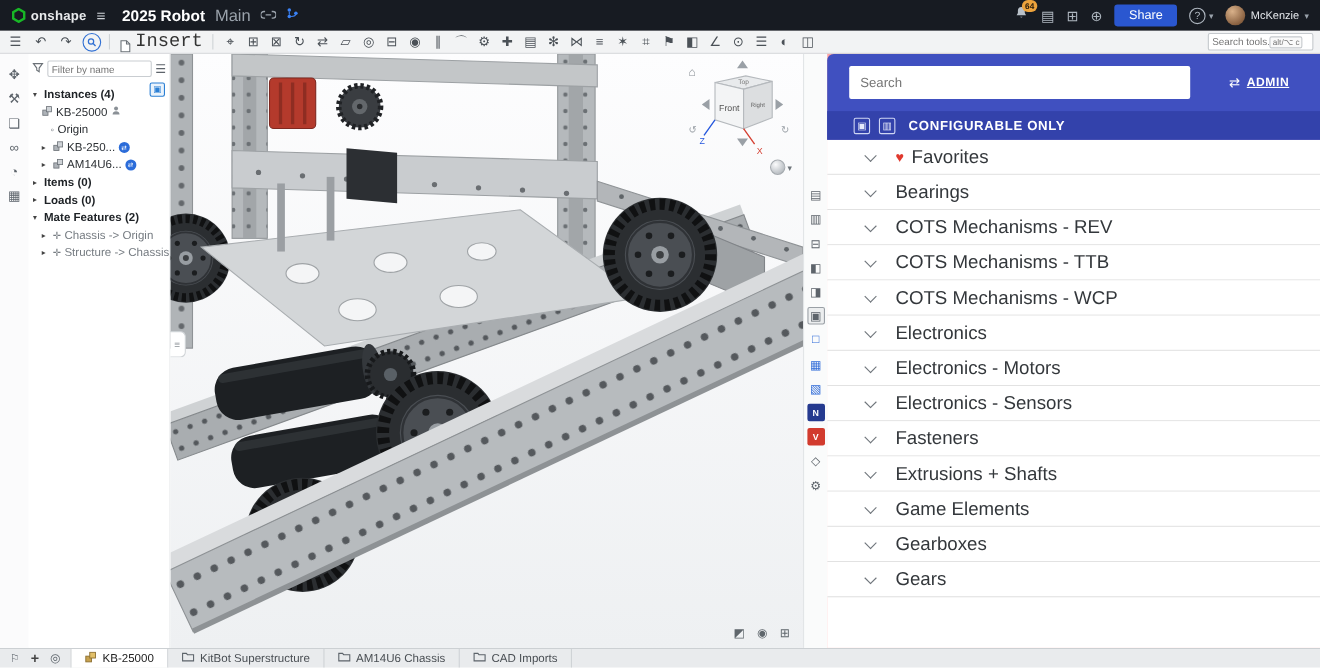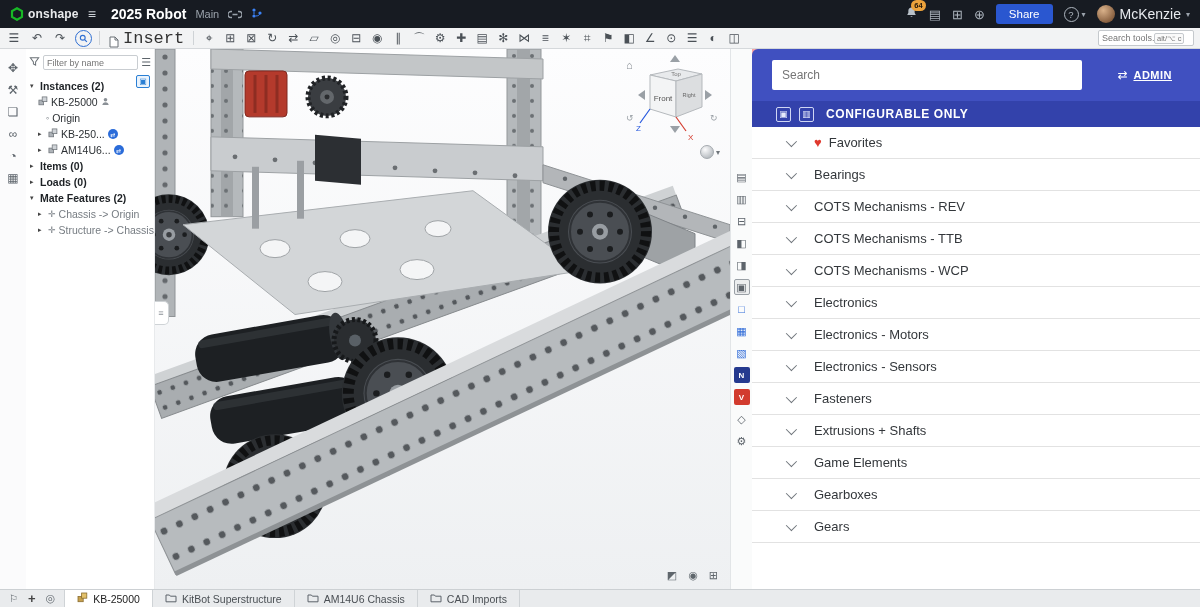--- a/index.html
+++ b/index.html
@@ -6,30 +6,30 @@
   html,body { width:1200px; height:607px; overflow:hidden; font-family:"Liberation Sans", sans-serif; background:#fff; }
   #app { width:1200px; height:460px; display:flex; flex-direction:column; position:relative; }
 
   
   #topbar { height:28px; background:#171b22; color:#fff; display:flex; align-items:center; padding:0 10px; flex-shrink:0; }
   .tb-left { display:flex; align-items:center; gap:9px; }
   .logo-wrap { display:flex; align-items:center; gap:4px; }
   .logo-text { color:#e8eaec; font-size:12px; font-weight:bold; letter-spacing:.2px; }
   .menu-glyph { color:#cdd2d8; font-size:14px; cursor:pointer; }
   .doc-title { font-size:14px; font-weight:bold; margin-left:6px; }
-  .ws-label { font-size:11px; color:#9aa2ab; }
+  .ws-label { font-size:15px; color:#9aa2ab; }
   .tb-right { margin-left:auto; display:flex; align-items:center; gap:11px; }
   .tb-ic { color:#aeb6bf; font-size:13px; line-height:1; cursor:pointer; }
   .bell-wrap { position:relative; }
   .badge { position:absolute; top:-5px; right:-8px; background:#eda33c; color:#23180a; font-size:7.5px; font-weight:bold; border-radius:7px; padding:1px 3px; }
   .share-btn { background:#2a57d0; color:#fff; font-size:11.5px; border:none; border-radius:3px; padding:4px 13px; cursor:pointer; }
   .help-circ { width:15px; height:15px; border:1.5px solid #aeb6bf; border-radius:50%; color:#aeb6bf; font-size:9.5px; display:flex; align-items:center; justify-content:center; }
   .caret { color:#9aa2ab; font-size:8px; }
   .avatar { width:18px; height:18px; border-radius:50%; background:radial-gradient(circle at 35% 30%, #d9b18a, #8a6242 70%, #5d4027); }
-  .user-name { font-size:14px; color:#e7eaee;text-align:center; }
+  .user-name { font-size:10px; color:#e7eaee;text-align:center; }
 
   
   #toolbar { height:21px; background:#f2f3f4; border-bottom:1px solid #d5d8db; display:flex; align-items:center; padding:0 6px; gap:7px; flex-shrink:0; }
   .tbi { color:#4b5157; font-size:12px; line-height:1; width:16px; text-align:center; cursor:pointer; }
   .search-circle { width:17px; height:17px; border:1.5px solid #2f6fd3; border-radius:50%; display:flex; align-items:center; justify-content:center; color:#2f6fd3; cursor:pointer; }
   .tb-divider { width:1px; height:14px; background:#cfd3d6; }
   .insert-btn { display:flex; align-items:flex-end; gap:4px; font-size:17px; color:#333; cursor:pointer; padding:0 2px;font-family:Liberation Mono, monospace; }
   #tool-icons { display:flex; align-items:center; gap:5px; }
   .tool-search { margin-left:auto; display:flex; align-items:center; background:#fff; border:1px solid #c5c9cd; border-radius:2px; height:16px; padding:0 3px; width:96px; }
   .tool-search input { border:none; outline:none; font-size:9px; width:52px; color:#555; font-family:"Liberation Sans",sans-serif; }
@@ -84,21 +84,21 @@
   .admin-ic { font-size:12px; }
   .admin-label { font-size:11px; font-weight:bold; letter-spacing:.5px;text-decoration:underline; }
   .rp-config-row { position:absolute; left:0; right:0; bottom:0; height:26px; background:#3342ab; display:flex; align-items:center; gap:8px; padding:0 0 0 24px; }
   .cfg-ic { width:15px; height:15px; border:1px solid #cfd6f4; border-radius:2px; color:#e6eafb; font-size:9px; display:flex; align-items:center; justify-content:center; cursor:pointer; }
   .cfg-label { color:#fff; font-size:12px; font-weight:bold; letter-spacing:.6px; margin-left:4px; }
   #cat-list { flex:1; overflow:hidden; background:#fff; }
   .cat-row { height:32px; border-bottom:1px solid #e2e2e2; display:flex; align-items:center; padding-left:34px; cursor:pointer; background:#fff; }
   .chev { width:8px; height:8px; border-right:1.6px solid #6f757b; border-bottom:1.6px solid #6f757b; transform:rotate(45deg) translateY(-2px); margin-right:20px; flex-shrink:0; }
   .heart { display:none; color:#e0392e; font-size:13px; margin-right:7px; }
   .cat-row.favorites .heart { display:inline; }
-  .cat-label { font-size:13px; color:#33373b; }
+  .cat-label { font-size:17px; color:#33373b; }
 
   
   #tabbar { height:18px; background:#e9ebed; border-top:1px solid #ccd0d3; display:flex; align-items:stretch; font-size:10.5px; flex-shrink:0; }
   .tab-side { display:flex; align-items:center; gap:10px; padding:0 9px; }
   .tb-feedback { color:#5d646b; font-size:10px; cursor:pointer; }
   .tb-add { color:#444; font-size:13px; font-weight:bold; cursor:pointer; }
   .tb-manager { color:#5d646b; font-size:11px; cursor:pointer; }
   .tab { display:flex; align-items:center; gap:5px; padding:0 12px; border-right:1px solid #cfd3d6; color:#4a4f54; cursor:pointer; white-space:nowrap; }
   .tab.active { background:#fff; border-left:1px solid #cfd3d6; color:#222; }
 
@@ -234,21 +234,21 @@
               <path d="M1.5 2h9L7.2 6.4V10L4.8 8.6V6.4z" fill="none" stroke="#6b7177" stroke-width="1.1"></path>
             </svg>
         </span>
         <input class="filter-input" placeholder="Filter by name" style="">
         <span class="list-ic">☰</span>
       </div>
       <span class="isolate-ic">▣</span>
       <div class="tree">
         <div class="trow hdr">
           <span class="tcaret">▾</span>
-          <span class="tlabel">Instances (2)</span>
+          <span class="tlabel">Instances (4)</span>
         </div>
         <div class="trow sub">
           <span class="tico"><svg width="10" height="10" viewBox="0 0 11 11">
                 <rect x="1" y="4.5" width="5.2" height="5.2" fill="#aeb3b8" stroke="#6b7177" stroke-width=".8"></rect>
                 <rect x="4.6" y="1" width="5.2" height="5.2" fill="#cfd3d7" stroke="#6b7177" stroke-width=".8"></rect>
               </svg></span>
           <span class="tlabel">KB-25000</span>
           <span><svg width="9" height="9" viewBox="0 0 10 10">
                 <circle cx="5" cy="3" r="2" fill="#8a9096"></circle>
                 <path d="M1.5 9c0-2 1.6-3.2 3.5-3.2S8.5 7 8.5 9z" fill="#8a9096"></path>

